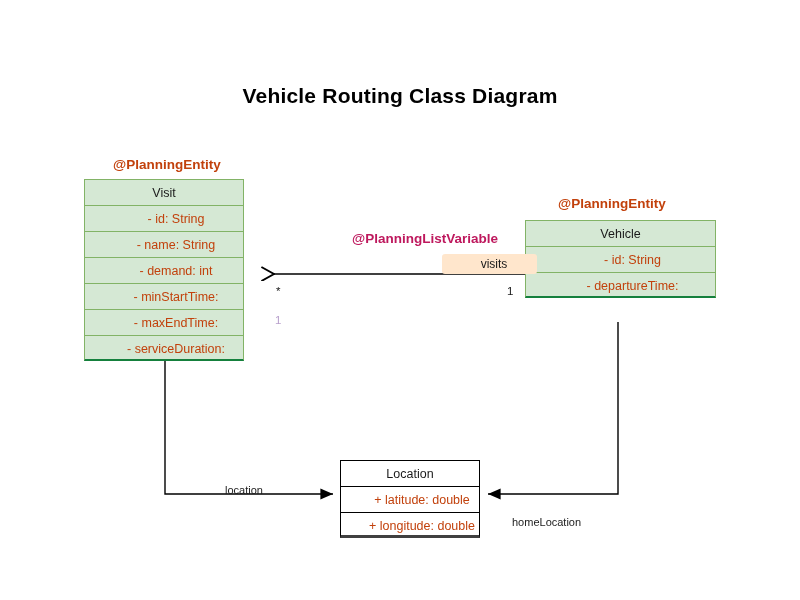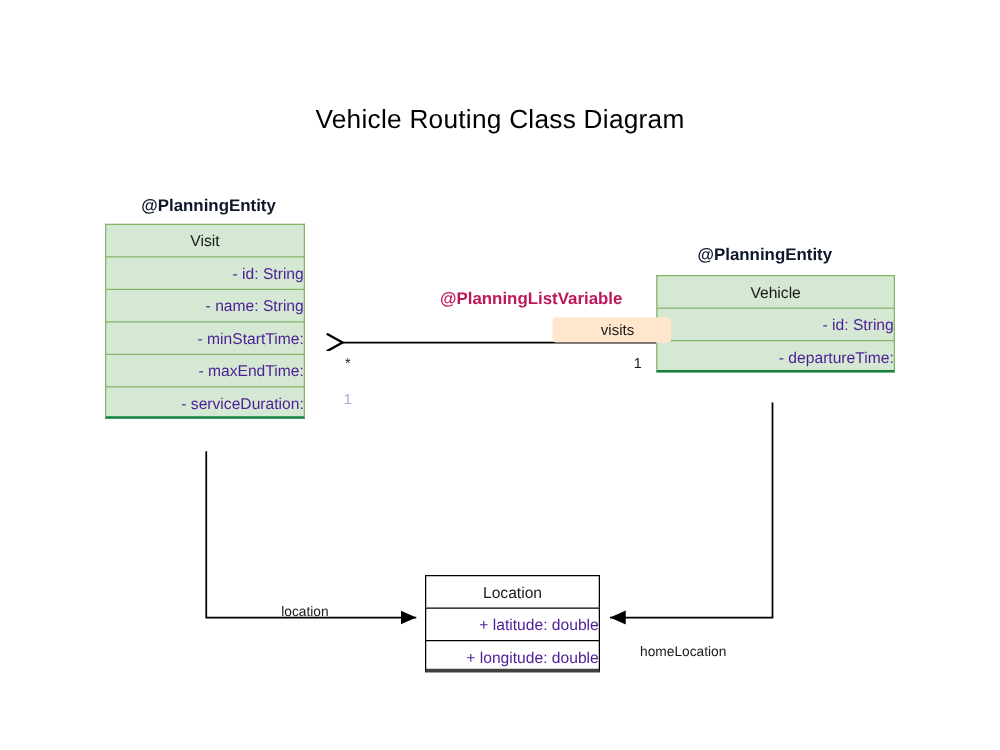--- a/index.html
+++ b/index.html
@@ -20,55 +20,55 @@
   }
 
   
   .diagram-title {
     position: absolute;
     left: 0;
     top: 84px;
     width: 800px;
     text-align: center;
     font-size: 21px;
-    font-weight: normal;
+    font-weight: bold;
     color: #000000;
     letter-spacing: 0.2px;
   }
 
   
   .annotation {
     position: absolute;
     font-size: 13.5px;
     font-weight: bold;
     white-space: nowrap;
   }
-  .annotation.green { color: #0f172a; }
+  .annotation.green { color: #c2410c; }
   .annotation.orange { color: #be185d; }
 
   
   .uml-class {
     position: absolute;
     box-sizing: border-box;
     z-index: 4;
   }
   .uml-class .class-header {
     box-sizing: border-box;
     text-align: center;
     font-size: 12.5px;
     color: #1a1a1a;
     line-height: 26px;
     height: 26px;
     overflow: hidden;
   }
   .uml-class .class-attr {
     box-sizing: border-box;
-    text-align: right;
+    text-align: center;
     font-size: 12.5px;
-    color: #4c1d95;
+    color: #c2410c;
     line-height: 26px;
     height: 26px;
     padding-left: 24px;
     overflow: hidden;
   }
 
   
   .uml-class.green .class-header,
   .uml-class.green .class-attr {
     background: #d5e8d4;
@@ -159,20 +159,21 @@
       <path d="M 618,322 L 618,494 L 488,494" fill="none" stroke="#000000" stroke-width="1.4" marker-end="url(#filledArrow)"></path>
     </g>
   </svg>
 
   <div class="annotation green" style="left:113px; top:157px;">@PlanningEntity</div>
 
   <div class="uml-class green" style="left:84px; top:179px; width:160px;">
     <div class="class-header">Visit</div>
     <div class="class-attr">- id: String</div>
     <div class="class-attr">- name: String</div>
+    <div class="class-attr">- demand: int</div>
     <div class="class-attr">- minStartTime: LocalDateTime</div>
     <div class="class-attr">- maxEndTime: LocalDateTime</div>
     <div class="class-attr last">- serviceDuration: Duration</div>
   </div>
 
   <div class="annotation green" style="left:558px; top:196px;">@PlanningEntity</div>
 
   <div class="uml-class green" style="left:525px; top:220px; width:191px;">
     <div class="class-header">Vehicle</div>
     <div class="class-attr">- id: String</div>

